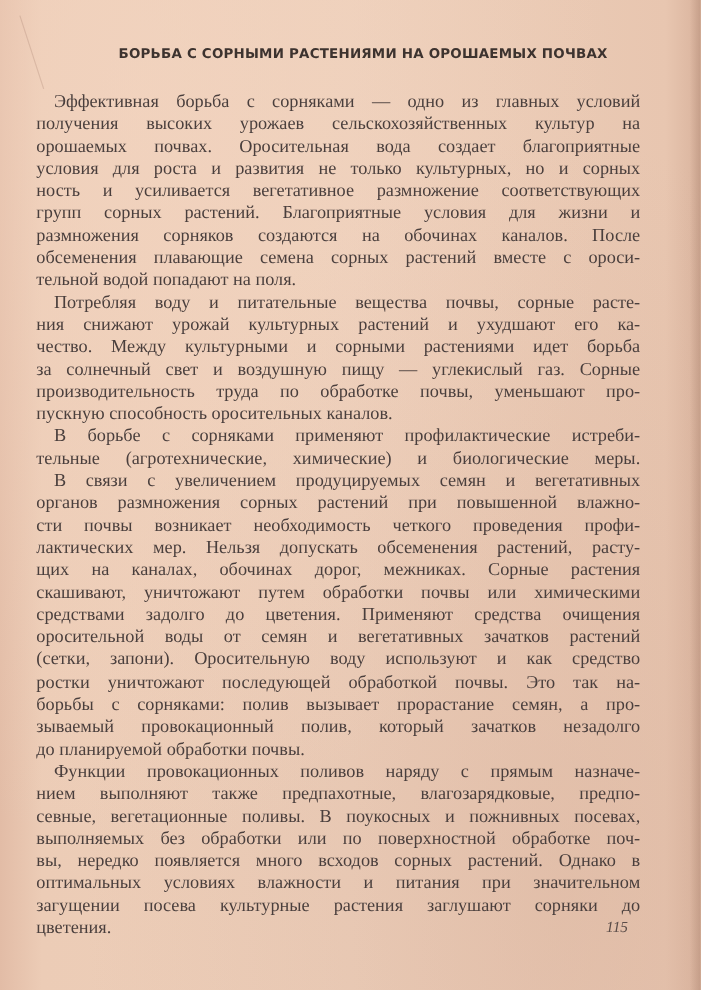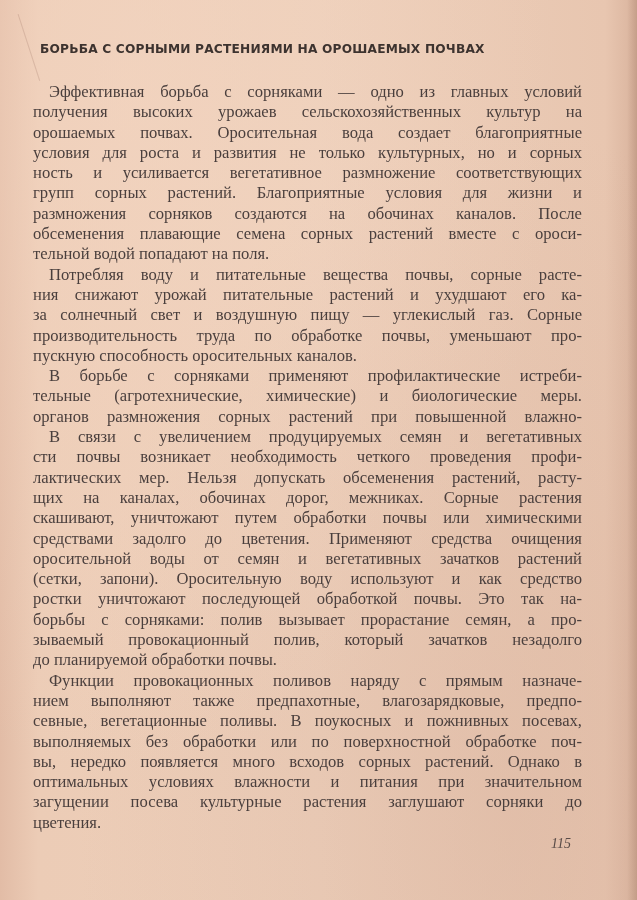--- a/index.html
+++ b/index.html
@@ -19,21 +19,21 @@
     position: absolute; right: 0; top: 0; width: 10px; height: 900px;
     background: linear-gradient(90deg, rgba(0,0,0,0), rgba(160,120,100,0.35));
   }
   .crease {
     position: absolute; left: 28px; top: 10px; width: 16px; height: 70px;
     border-left: 1px solid rgba(150,110,95,0.25);
     transform: rotate(-18deg);
   }
   .title {
     position: absolute; left: 40px; top: 42px; width: 580px;
-    text-align: left;
+    text-align: center;
     font-family: "DejaVu Sans", sans-serif;
     font-weight: bold; font-size: 12.2px; letter-spacing: 0.2px;
     color: #3d332f;
   }
   .text {
     position: absolute; left: 33px; top: 82px; width: 549px;
     font-family: "Liberation Serif", serif;
     font-size: 16.6px; line-height: 20.3px;
     color: #4a3f3d;
   }
@@ -63,28 +63,29 @@
       <span class="line indent">Эффективная борьба с сорняками — одно из главных условий</span>
       <span class="line">получения высоких урожаев сельскохозяйственных культур на</span>
       <span class="line">орошаемых почвах. Оросительная вода создает благоприятные</span>
       <span class="line">условия для роста и развития не только культурных, но и сорных</span>
       <span class="line">ность и усиливается вегетативное размножение соответствующих</span>
       <span class="line">групп сорных растений. Благоприятные условия для жизни и</span>
       <span class="line">размножения сорняков создаются на обочинах каналов. После</span>
       <span class="line">обсеменения плавающие семена сорных растений вместе с ороси-</span>
       <span class="line last">тельной водой попадают на поля.</span>
       <span class="line indent">Потребляя воду и питательные вещества почвы, сорные расте-</span>
-      <span class="line">ния снижают урожай питательные растений и ухудшают его ка-</span>
+      <span class="line">ния снижают урожай культурных растений и ухудшают его ка-</span>
+      <span class="line">чество. Между культурными и сорными растениями идет борьба</span>
       <span class="line">за солнечный свет и воздушную пищу — углекислый газ. Сорные</span>
       <span class="line">производительность труда по обработке почвы, уменьшают про-</span>
       <span class="line last">пускную способность оросительных каналов.</span>
       <span class="line indent">В борьбе с сорняками применяют профилактические истреби-</span>
       <span class="line">тельные (агротехнические, химические) и биологические меры.</span>
+      <span class="line indent">В связи с увеличением продуцируемых семян и вегетативных</span>
       <span class="line">органов размножения сорных растений при повышенной влажно-</span>
-      <span class="line indent">В связи с увеличением продуцируемых семян и вегетативных</span>
       <span class="line">сти почвы возникает необходимость четкого проведения профи-</span>
       <span class="line">лактических мер. Нельзя допускать обсеменения растений, расту-</span>
       <span class="line">щих на каналах, обочинах дорог, межниках. Сорные растения</span>
       <span class="line">скашивают, уничтожают путем обработки почвы или химическими</span>
       <span class="line">средствами задолго до цветения. Применяют средства очищения</span>
       <span class="line">оросительной воды от семян и вегетативных зачатков растений</span>
       <span class="line">(сетки, запони). Оросительную воду используют и как средство</span>
       <span class="line">ростки уничтожают последующей обработкой почвы. Это так на-</span>
       <span class="line">борьбы с сорняками: полив вызывает прорастание семян, а про-</span>
       <span class="line">зываемый провокационный полив, который зачатков незадолго</span>

